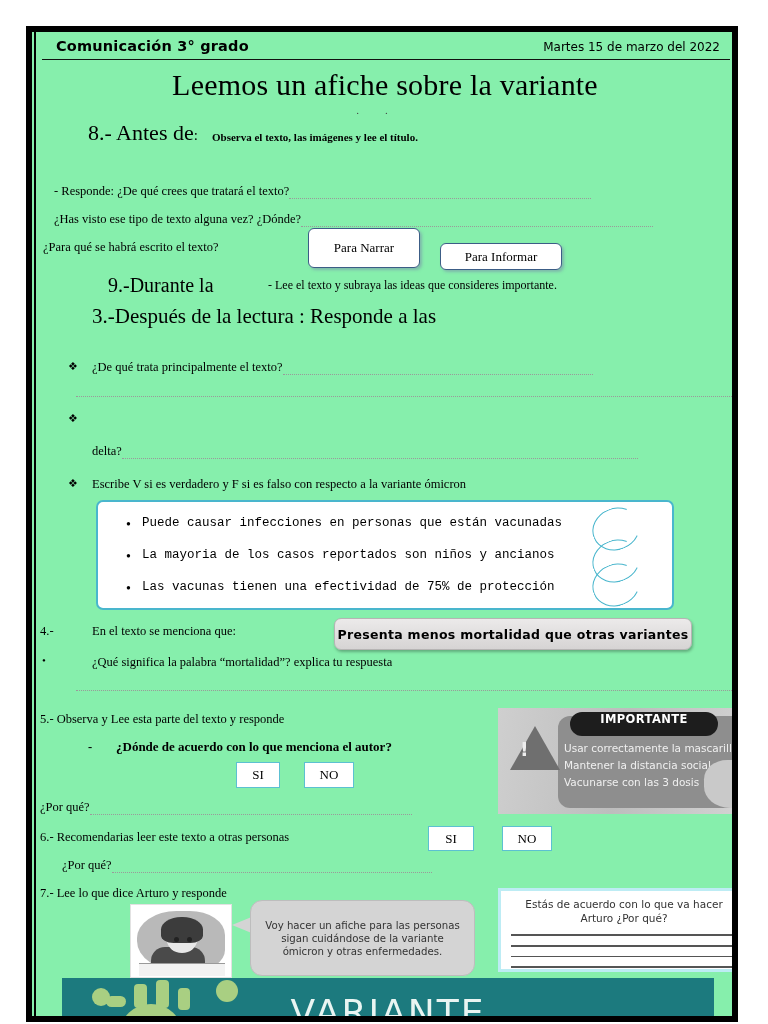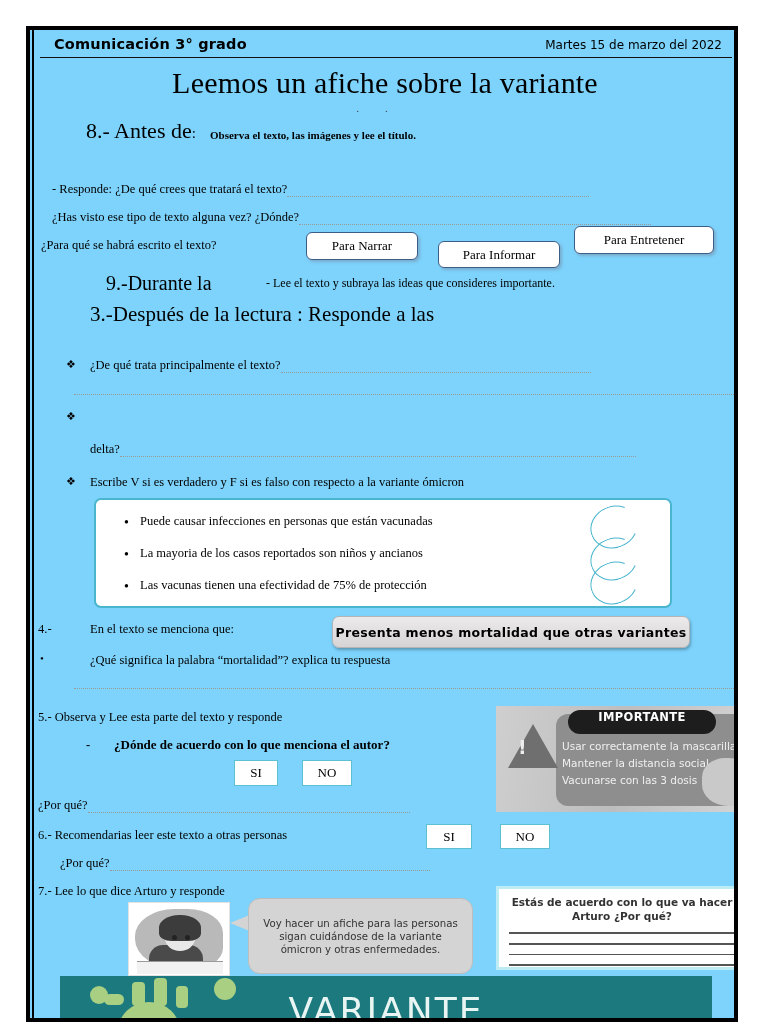--- a/index.html
+++ b/index.html
@@ -1,19 +1,19 @@
 <!DOCTYPE html>
 <html><head>
 <meta charset="utf-8">
 <style>
   html,body{margin:0;padding:0;background:#ffffff;}
   body{width:768px;height:1024px;overflow:hidden;font-family:"Liberation Serif",serif;color:#000;}
 
-  .page{position:absolute;left:26px;top:26px;width:712px;height:996px;background:#7dd3fc;
-        border:4px solid #000000;box-sizing:border-box;overflow:hidden;}
+  .page{position:absolute;left:26px;top:26px;width:712px;height:996px;background:#86efac;
+        border:6px solid #000000;box-sizing:border-box;overflow:hidden;}
   .page::before{content:"";position:absolute;left:2px;top:0;bottom:0;width:2px;background:#000;}
   .inner{position:absolute;left:8px;top:0;right:2px;bottom:0;}
 
   
   .hdr{position:absolute;left:8px;top:6px;right:6px;height:22px;}
   .hdr .course{position:absolute;left:8px;top:0;font-family:"DejaVu Sans",sans-serif;
                font-weight:bold;font-size:14.5px;letter-spacing:.2px;}
   .hdr .date{position:absolute;right:4px;top:2px;font-family:"DejaVu Sans",sans-serif;
              font-size:12px;}
   .hdr-rule{position:absolute;left:2px;top:27px;right:0;height:1px;background:#111;}
@@ -43,21 +43,21 @@
   .sec2{position:absolute;left:68px;top:242px;font-size:20px;}
   .sec2-sub{position:absolute;left:228px;top:246px;font-size:12px;}
   .sec3{position:absolute;left:52px;top:272px;font-size:21px;}
 
   .bul{position:absolute;font-size:12.5px;}
   .bulmark{position:absolute;font-size:11px;}
 
   
   .vfbox{position:absolute;left:56px;top:468px;width:578px;height:110px;
          border:2px solid #49b6cd;border-radius:7px;background:#fff;box-sizing:border-box;}
-  .vfitem{position:absolute;left:44px;font-size:12.5px;}
+  .vfitem{position:absolute;left:44px;font-size:12.5px;font-family:Liberation Mono, monospace;}
   .vfdot{position:absolute;left:28px;font-size:14px;line-height:1;}
   .vfcirc{position:absolute;width:46px;height:40px;border:1.6px solid #49b6cd;
           border-radius:50%;border-right-color:transparent;transform:rotate(-22deg);}
 
   
   .callout{position:absolute;left:294px;top:586px;width:358px;height:32px;
            background:linear-gradient(#eceaea,#d6d4d4);border:1px solid #b6b4b4;
            border-radius:7px;box-sizing:border-box;display:flex;align-items:center;
            justify-content:center;font-family:"DejaVu Sans",sans-serif;font-weight:bold;
            font-size:12.5px;letter-spacing:.3px;box-shadow:1px 2px 3px rgba(0,0,0,.28);}
@@ -104,21 +104,21 @@
   .bubble{position:absolute;left:210px;top:868px;width:225px;height:76px;background:#d4d4d4;
           border:1px solid #bdbdbd;border-radius:12px;box-sizing:border-box;
           display:flex;align-items:center;justify-content:center;text-align:center;
           font-family:"DejaVu Sans",sans-serif;font-size:10.2px;line-height:13px;color:#333;
           padding:3px 8px;}
   .bubble-tail{position:absolute;left:192px;top:884px;width:0;height:0;
                border-top:9px solid transparent;border-bottom:9px solid transparent;
                border-right:22px solid #d4d4d4;}
 
   .ansbox{position:absolute;left:458px;top:856px;width:252px;height:84px;background:#fff;
-          border:3px solid #bdecf4;box-sizing:border-box;padding:6px 10px 0;font-weight:bold;}
+          border:3px solid #bdecf4;box-sizing:border-box;padding:6px 10px 0;}
   .ansbox .q{text-align:center;font-family:"DejaVu Sans",sans-serif;font-size:10.5px;
              line-height:14px;color:#333;}
   .ansbox .ln{height:1.8px;background:#555;margin-top:9px;}
 
   
   .teal{position:absolute;left:30px;top:946px;width:652px;height:50px;background:#1c7a7e;
         overflow:hidden;}
   .teal-word{position:absolute;left:0;right:0;top:14px;text-align:center;color:#e9f5f2;
              font-family:"DejaVu Sans",sans-serif;font-size:36px;letter-spacing:2px;}
   .virus{position:absolute;border-radius:50%;background:#a9cf82;}
@@ -147,28 +147,25 @@
   <div class="qrow" style="left:14px;top:152px;">
     <span>- Responde: ¿De qué crees que tratará el texto?</span><span class="dots" style="width:302px"></span>
   </div>
   <div class="qrow" style="left:14px;top:180px;">
     <span>¿Has visto ese tipo de texto alguna vez? ¿Dónde?</span><span class="dots" style="width:352px"></span>
   </div>
   <div class="qrow" style="left:3px;top:208px;">
     <span>¿Para qué se habrá escrito el texto?</span>
   </div>
 
-  <div class="optbtn" style="left:268px;top:202px;width:112px;height:28px;">
+  <div class="optbtn" style="left:268px;top:196px;width:112px;height:40px;">
     <span>Para Narrar</span>
   </div>
   <div class="optbtn" style="left:400px;top:200px;width:122px;height:27px;margin-top:11px;">
     <span>Para Informar</span>
-  </div>
-  <div class="optbtn" style="left:536px;top:196px;width:140px;height:28px;">
-    <span>Para Entretener</span>
   </div>
 
   <div class="sec2">9.-Durante la</div>
   <div class="sec2-sub">- Lee el texto y subraya las ideas que consideres importante.</div>
 
   <div class="sec3">3.-Después de la lectura : Responde a las</div>
 
   <div class="bulmark" style="left:28px;top:328px;">❖</div>
   <div class="bul" style="left:52px;top:328px;">
     <span>¿De qué trata principalmente el texto?</span><span class="dots" style="width:310px"></span>

